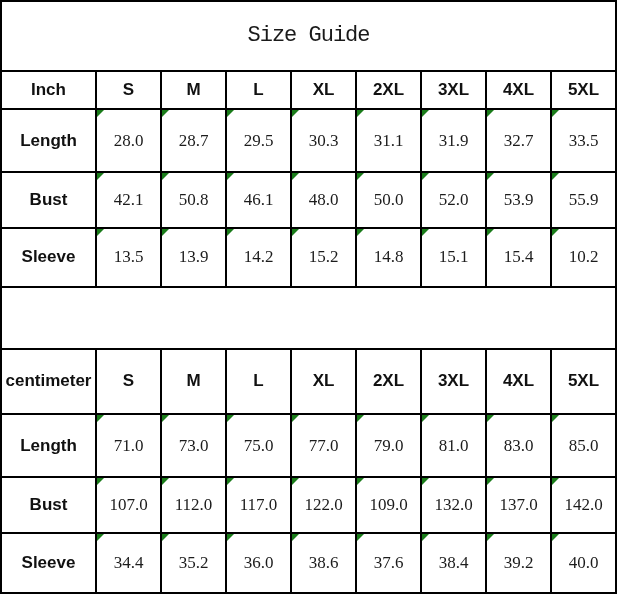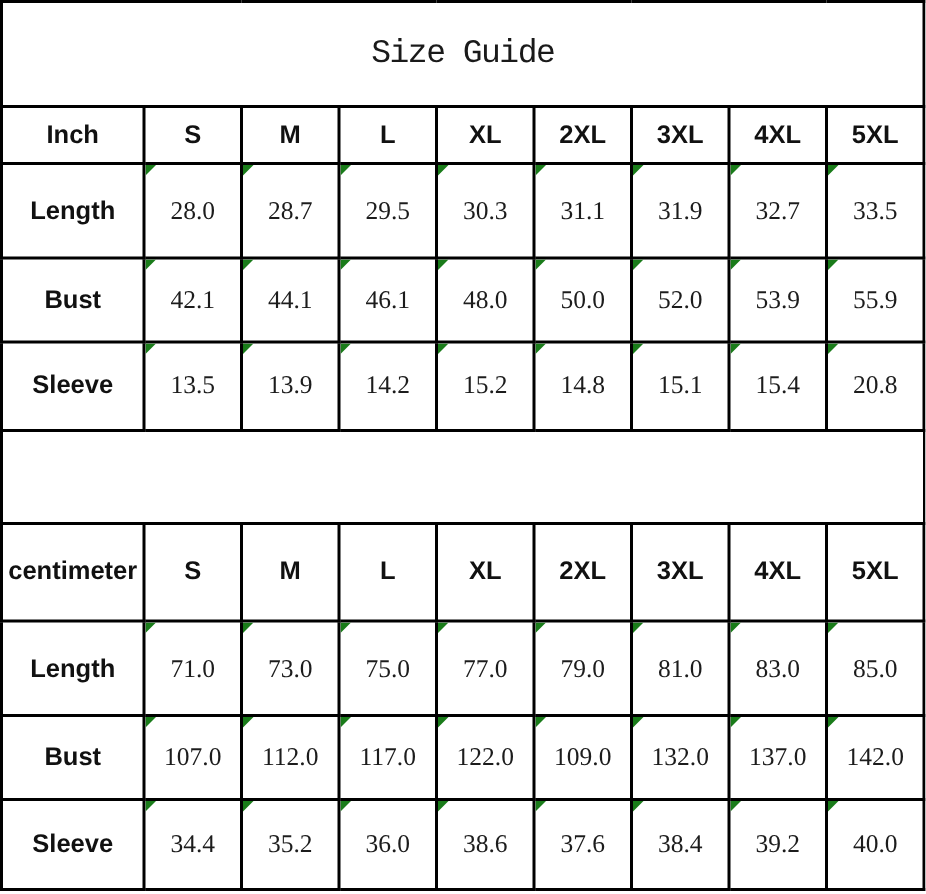--- a/index.html
+++ b/index.html
@@ -84,39 +84,39 @@
     <td class="c"><i class="tri"></i><span class="v">30.3</span></td>
     <td class="c"><i class="tri"></i><span class="v">31.1</span></td>
     <td class="c"><i class="tri"></i><span class="v">31.9</span></td>
     <td class="c"><i class="tri"></i><span class="v">32.7</span></td>
     <td class="c"><i class="tri"></i><span class="v">33.5</span></td>
   </tr>
 
   <tr style="height:51px">
     <td class="hd">Bust</td>
     <td class="c"><i class="tri"></i><span class="v">42.1</span></td>
-    <td class="c"><i class="tri"></i><span class="v">44.1</span></td>
+    <td class="c"><i class="tri"></i><span class="v">50.8</span></td>
     <td class="c"><i class="tri"></i><span class="v">46.1</span></td>
     <td class="c"><i class="tri"></i><span class="v">48.0</span></td>
     <td class="c"><i class="tri"></i><span class="v">50.0</span></td>
     <td class="c"><i class="tri"></i><span class="v">52.0</span></td>
     <td class="c"><i class="tri"></i><span class="v">53.9</span></td>
     <td class="c"><i class="tri"></i><span class="v">55.9</span></td>
   </tr>
 
   <tr style="height:54px">
     <td class="hd">Sleeve</td>
     <td class="c"><i class="tri"></i><span class="v">13.5</span></td>
     <td class="c"><i class="tri"></i><span class="v">13.9</span></td>
     <td class="c"><i class="tri"></i><span class="v">14.2</span></td>
     <td class="c"><i class="tri"></i><span class="v">15.2</span></td>
     <td class="c"><i class="tri"></i><span class="v">14.8</span></td>
     <td class="c"><i class="tri"></i><span class="v">15.1</span></td>
     <td class="c"><i class="tri"></i><span class="v">15.4</span></td>
-    <td class="c"><i class="tri"></i><span class="v">20.8</span></td>
+    <td class="c"><i class="tri"></i><span class="v">10.2</span></td>
   </tr>
 
   <tr style="height:57px">
     <td class="gap" colspan="9"></td>
   </tr>
 
   <tr style="height:60px">
     <td class="hd">centimeter</td>
     <td class="hd">S</td>
     <td class="hd">M</td>

